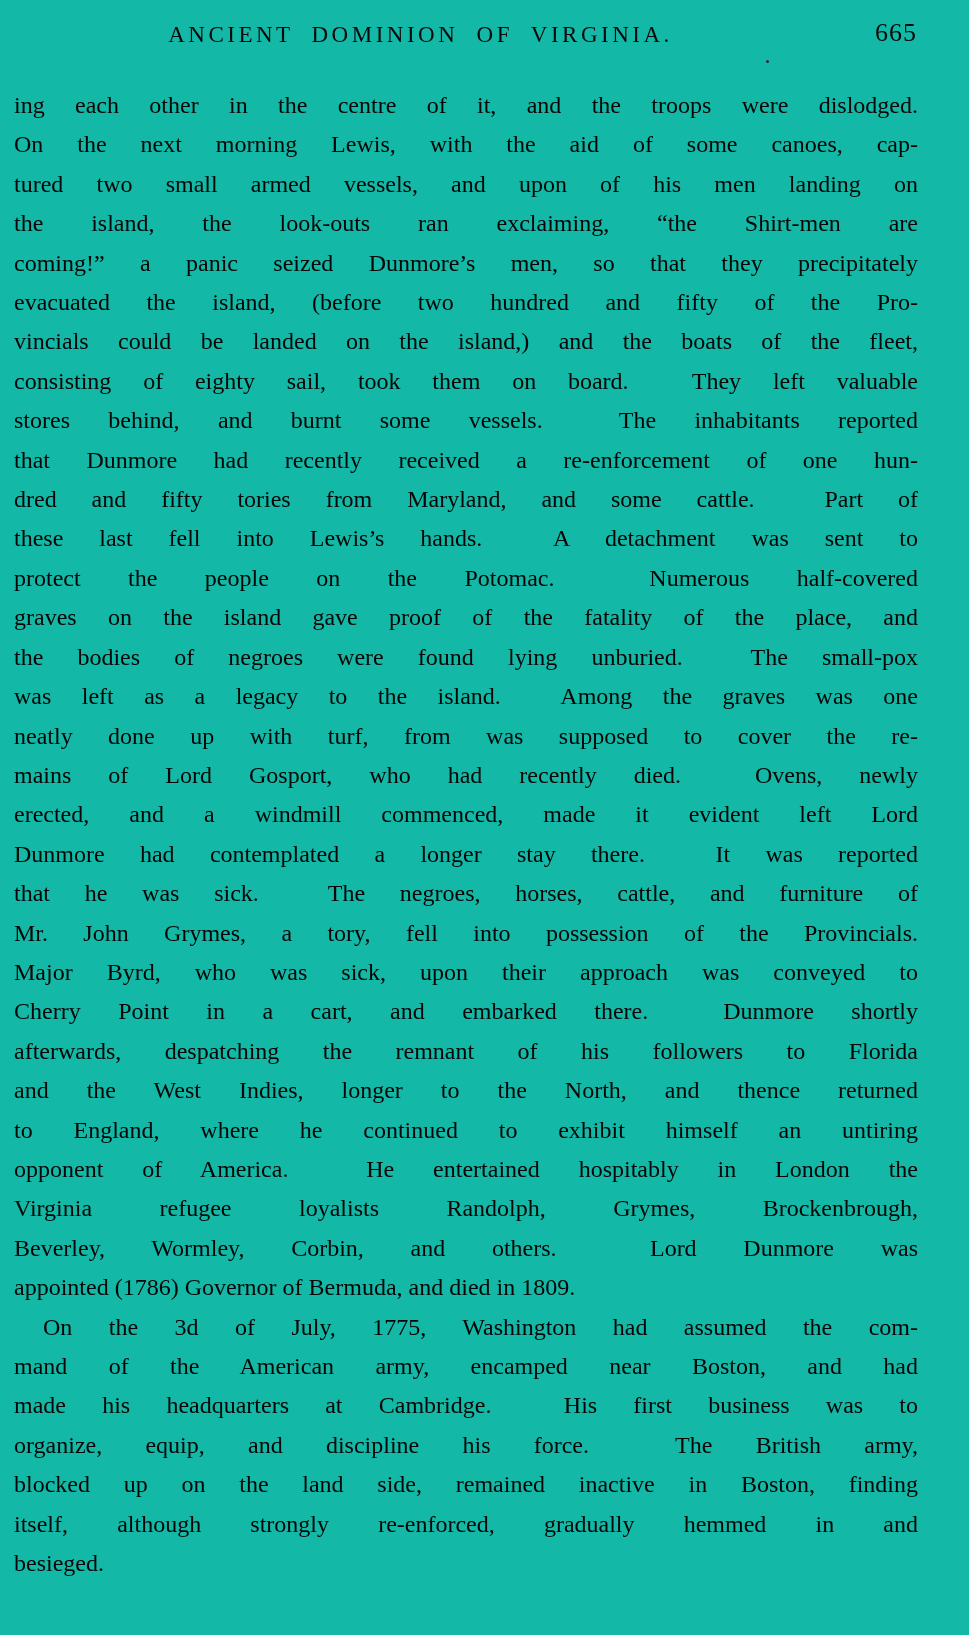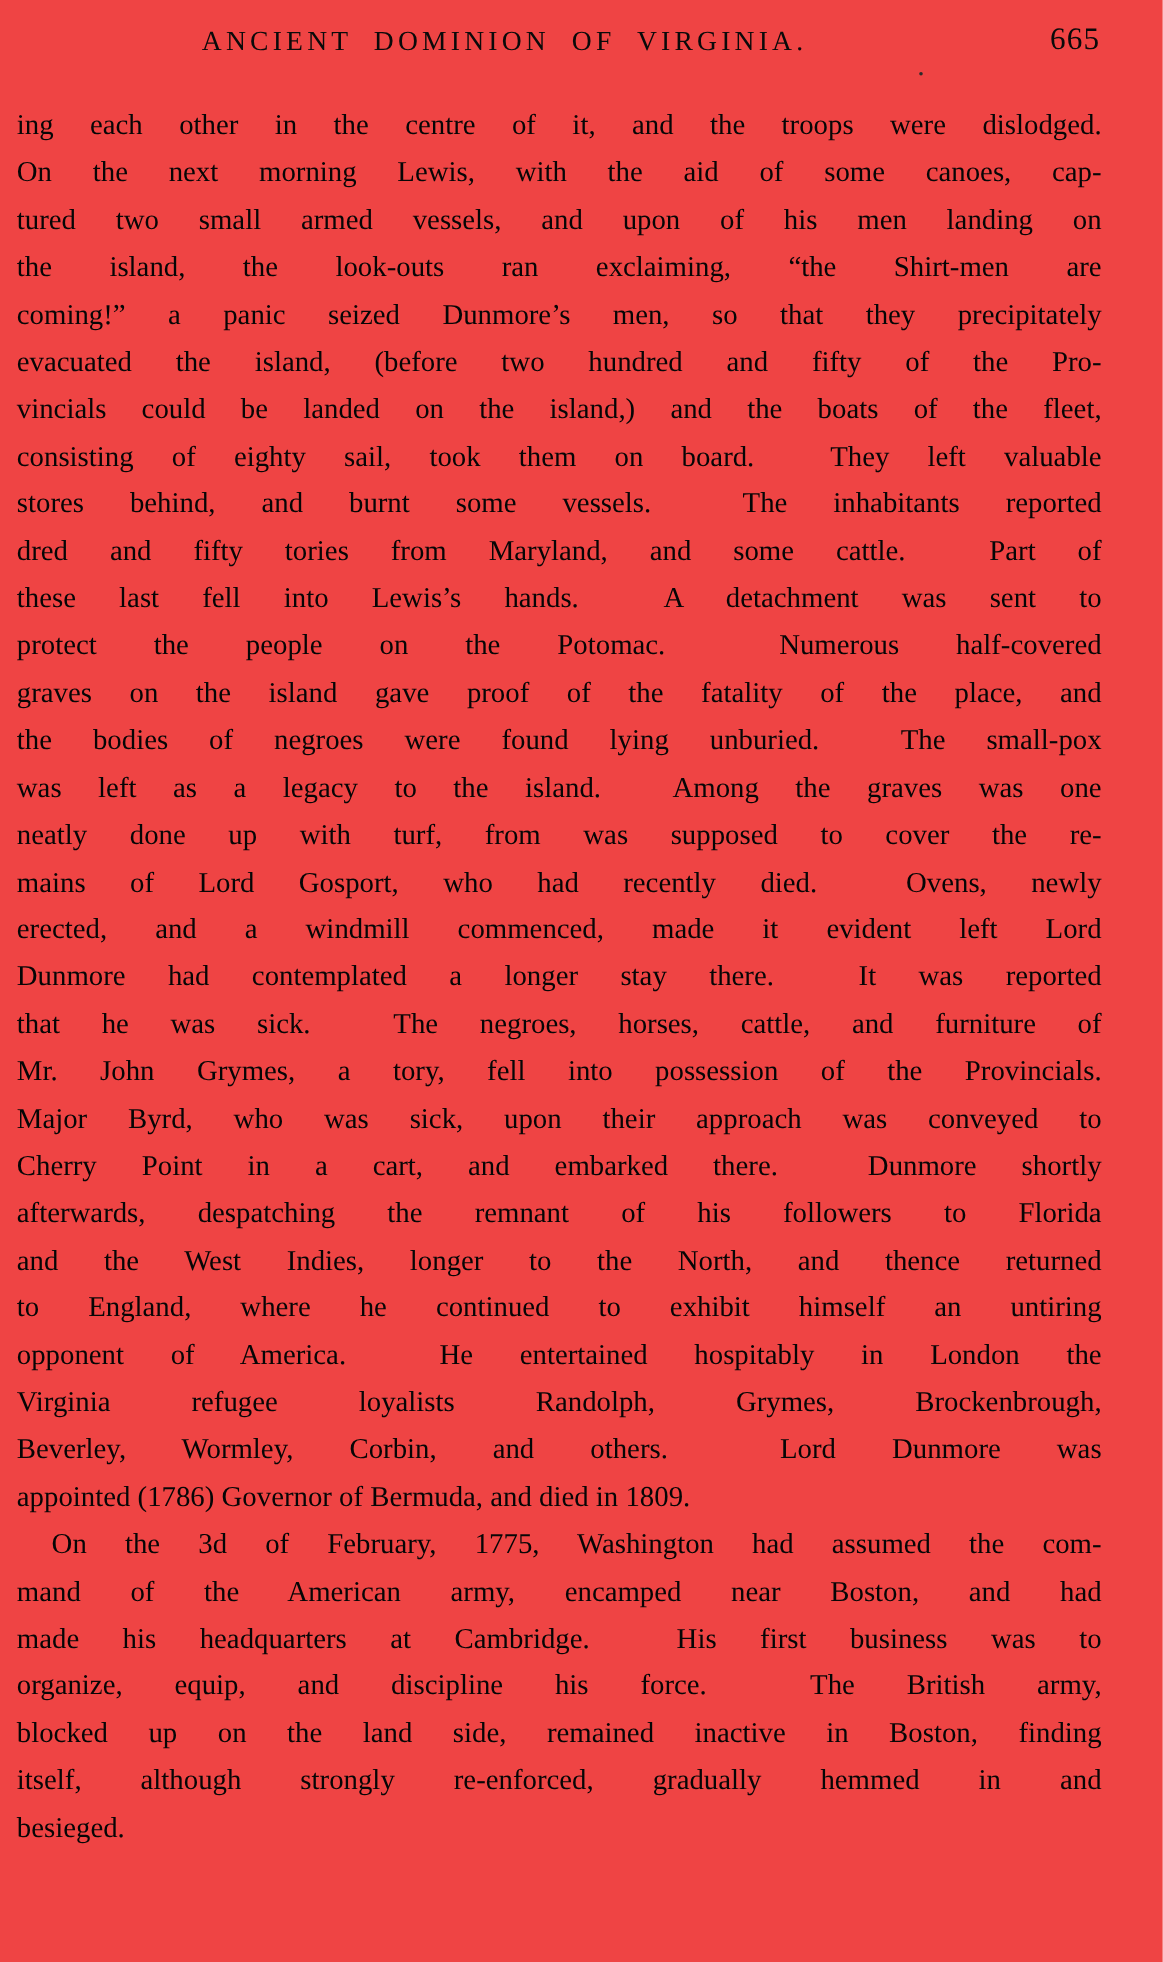--- a/index.html
+++ b/index.html
@@ -1,21 +1,21 @@
 <!DOCTYPE html>
 <html><head>
 <meta charset="utf-8">
 <style>
   * { margin: 0; padding: 0; box-sizing: border-box; }
   html, body { background: #ffffff; }
   .page {
     position: relative;
     width: 969px;
     height: 1635px;
-    background: #ef4444;
+    background: #14b8a6;
     color: #060606;
     font-family: "Liberation Serif", "DejaVu Serif", serif;
     overflow: hidden;
   }
   .running-header {
     position: absolute;
     top: 22px;
     left: 14px;
     right: 52px;
     height: 32px;
@@ -82,20 +82,21 @@
   <main class="body-text">
       <div class="line justify">ing each other in the centre of it, and the troops were dislodged.</div>
       <div class="line justify">On the next morning Lewis, with the aid of some canoes, cap-</div>
       <div class="line justify">tured two small armed vessels, and upon of his men landing on</div>
       <div class="line justify">the island, the look-outs ran exclaiming, “the Shirt-men are</div>
       <div class="line justify">coming!” a panic seized Dunmore’s men, so that they precipitately</div>
       <div class="line justify">evacuated the island, (before two hundred and fifty of the Pro-</div>
       <div class="line justify">vincials could be landed on the island,) and the boats of the fleet,</div>
       <div class="line justify">consisting of eighty sail, took them on board.  They left valuable</div>
       <div class="line justify">stores behind, and burnt some vessels.  The inhabitants reported</div>
+      <div class="line justify">that Dunmore had recently received a re-enforcement of one hun-</div>
       <div class="line justify">dred and fifty tories from Maryland, and some cattle.  Part of</div>
       <div class="line justify">these last fell into Lewis’s hands.  A detachment was sent to</div>
       <div class="line justify">protect the people on the Potomac.  Numerous half-covered</div>
       <div class="line justify">graves on the island gave proof of the fatality of the place, and</div>
       <div class="line justify">the bodies of negroes were found lying unburied.  The small-pox</div>
       <div class="line justify">was left as a legacy to the island.  Among the graves was one</div>
       <div class="line justify">neatly done up with turf, from was supposed to cover the re-</div>
       <div class="line justify">mains of Lord Gosport, who had recently died.  Ovens, newly</div>
       <div class="line justify">erected, and a windmill commenced, made it evident left Lord</div>
       <div class="line justify">Dunmore had contemplated a longer stay there.  It was reported</div>
@@ -103,21 +104,21 @@
       <div class="line justify">Mr. John Grymes, a tory, fell into possession of the Provincials.</div>
       <div class="line justify">Major Byrd, who was sick, upon their approach was conveyed to</div>
       <div class="line justify">Cherry Point in a cart, and embarked there.  Dunmore shortly</div>
       <div class="line justify">afterwards, despatching the remnant of his followers to Florida</div>
       <div class="line justify">and the West Indies, longer to the North, and thence returned</div>
       <div class="line justify">to England, where he continued to exhibit himself an untiring</div>
       <div class="line justify">opponent of America.  He entertained hospitably in London the</div>
       <div class="line justify">Virginia refugee loyalists Randolph, Grymes, Brockenbrough,</div>
       <div class="line justify">Beverley, Wormley, Corbin, and others.  Lord Dunmore was</div>
       <div class="line">appointed (1786) Governor of Bermuda, and died in 1809.</div>
-      <div class="line justify indent">On the 3d of February, 1775, Washington had assumed the com-</div>
+      <div class="line justify indent">On the 3d of July, 1775, Washington had assumed the com-</div>
       <div class="line justify">mand of the American army, encamped near Boston, and had</div>
       <div class="line justify">made his headquarters at Cambridge.  His first business was to</div>
       <div class="line justify">organize, equip, and discipline his force.  The British army,</div>
       <div class="line justify">blocked up on the land side, remained inactive in Boston, finding</div>
       <div class="line justify">itself, although strongly re-enforced, gradually hemmed in and</div>
       <div class="line">besieged.</div>
     </main>
 </div>
 
 </body></html>

